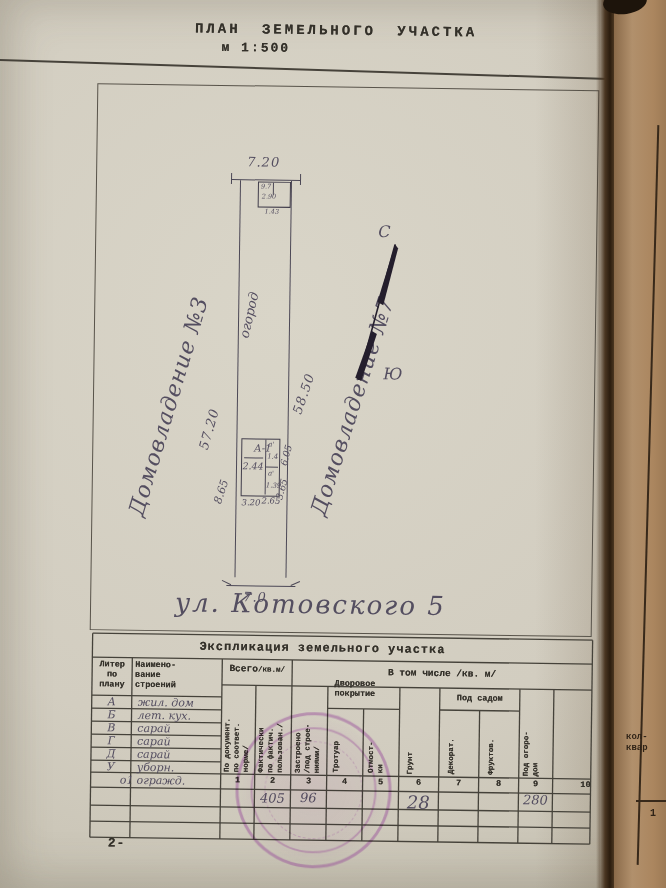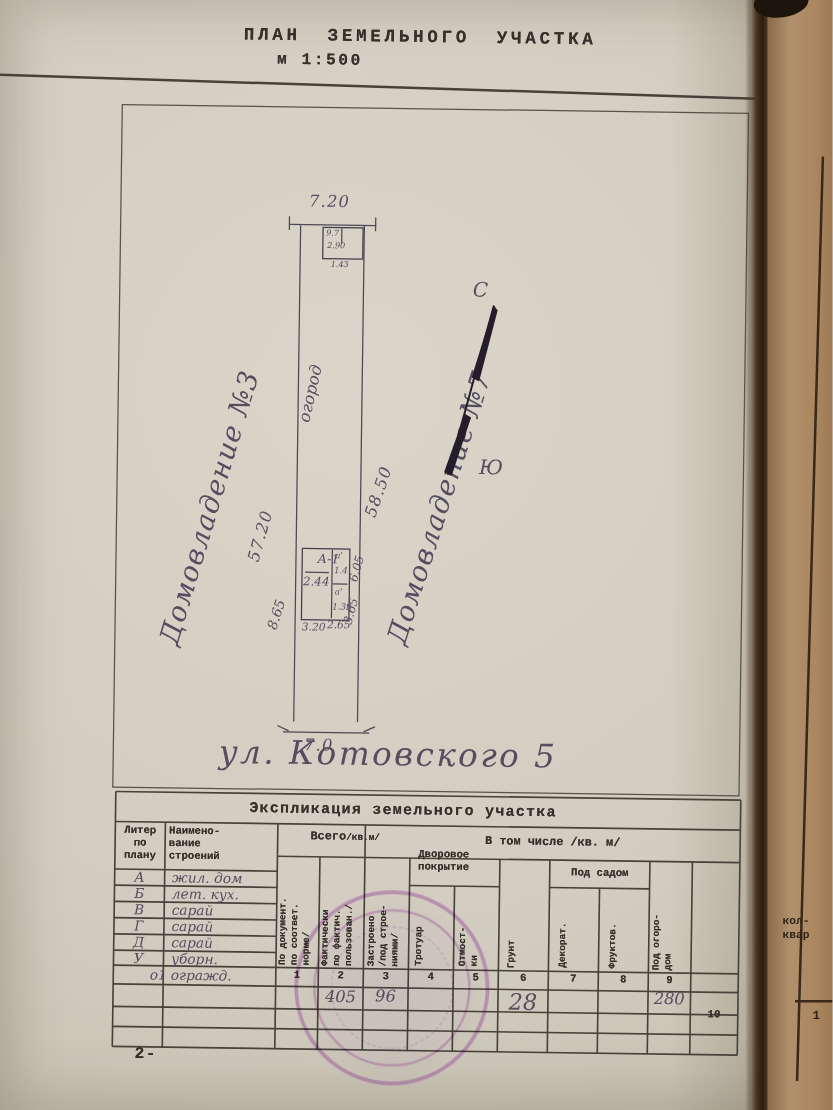--- a/index.html
+++ b/index.html
@@ -168,21 +168,21 @@
         <line x1="505" y1="4" x2="505" y2="208"></line>
       </g>
     </svg>
 
     <div class="abs tw ctr pre tbl-label" style="left:100px;top:662px;width:40px;">Литер
 по
 плану</div>
     <div class="abs tw pre tbl-label" style="left:143px;top:662px;width:86px;">Наимено-
 вание
 строений</div>
-    <div class="abs tw ctr" style="left:230px;top:664px;width:70px;font-size:9.5px;margin-left:19px;">
+    <div class="abs tw ctr" style="left:230px;top:664px;width:70px;font-size:9.5px;">
       <span>Всего</span><span style="font-size:7.5px;">/кв.м/</span>
     </div>
     <div class="abs tw ctr" style="left:302px;top:666px;width:296px;font-size:9.5px;">В том числе   /кв. м/</div>
 
     <div class="abs tw pre rot-up" style="left:232px;top:688px;width:32px;height:85px;">По документ.
 по соответ.
 норме/</div>
     <div class="abs tw pre rot-up" style="left:266px;top:688px;width:33px;height:85px;">Фактически
 по фактич.
 пользован./</div>
@@ -203,21 +203,21 @@
 
     <span class="abs tw ctr" style="left:230px;top:776px;width:34px;font-size:8.5px;">1</span>
     <span class="abs tw ctr" style="left:264px;top:776px;width:36px;font-size:8.5px;">2</span>
     <span class="abs tw ctr" style="left:300px;top:776px;width:36px;font-size:8.5px;">3</span>
     <span class="abs tw ctr" style="left:336px;top:776px;width:36px;font-size:8.5px;">4</span>
     <span class="abs tw ctr" style="left:372px;top:776px;width:36px;font-size:8.5px;">5</span>
     <span class="abs tw ctr" style="left:408px;top:776px;width:40px;font-size:8.5px;">6</span>
     <span class="abs tw ctr" style="left:448px;top:776px;width:40px;font-size:8.5px;">7</span>
     <span class="abs tw ctr" style="left:488px;top:776px;width:40px;font-size:8.5px;">8</span>
     <span class="abs tw ctr" style="left:528px;top:776px;width:34px;font-size:8.5px;">9</span>
-    <span class="abs tw ctr" style="left:562px;top:803px;width:38px;font-size:8.5px;">10</span>
+    <span class="abs tw ctr" style="left:562px;top:776px;width:38px;font-size:8.5px;text-align:right;">10</span>
 
     <span class="abs hw ctr hw-cell" style="left:100px;top:699px;width:40px;">А</span>
     <span class="abs hw hw-cell" style="left:146px;top:699px;width:82px;">жил. дом</span>
     <span class="abs hw ctr hw-cell" style="left:100px;top:712px;width:40px;">Б</span>
     <span class="abs hw hw-cell" style="left:146px;top:712px;width:82px;">лет. кух.</span>
     <span class="abs hw ctr hw-cell" style="left:100px;top:725px;width:40px;">В</span>
     <span class="abs hw hw-cell" style="left:146px;top:725px;width:82px;">сарай</span>
     <span class="abs hw ctr hw-cell" style="left:100px;top:738px;width:40px;">Г</span>
     <span class="abs hw hw-cell" style="left:146px;top:738px;width:82px;">сарай</span>
     <span class="abs hw ctr hw-cell" style="left:100px;top:751px;width:40px;">Д</span>

